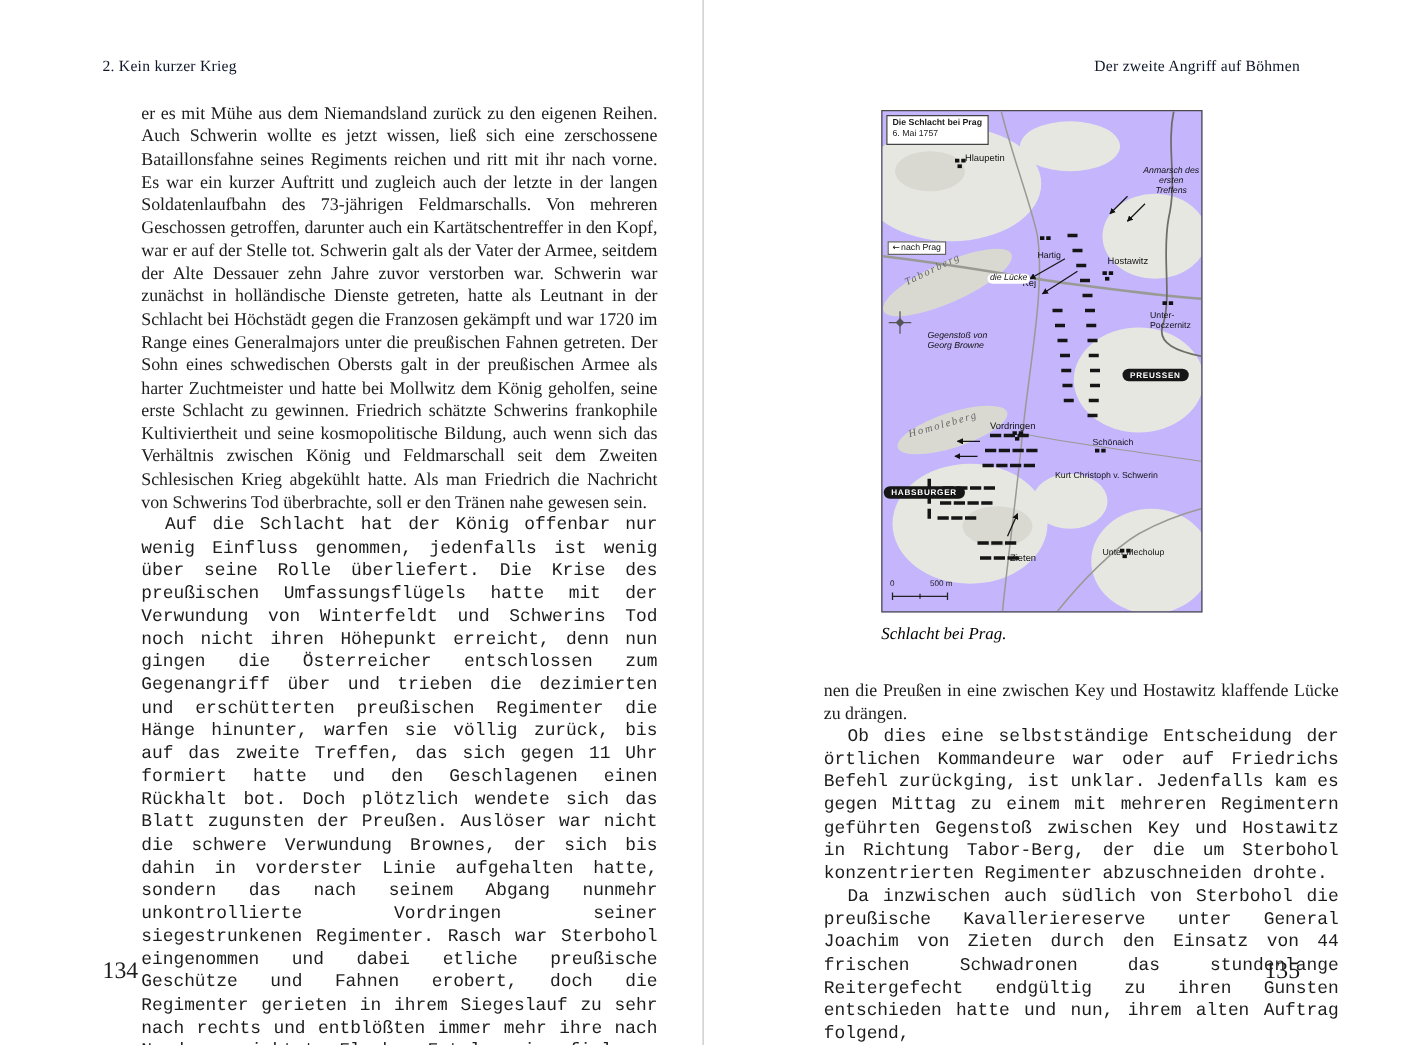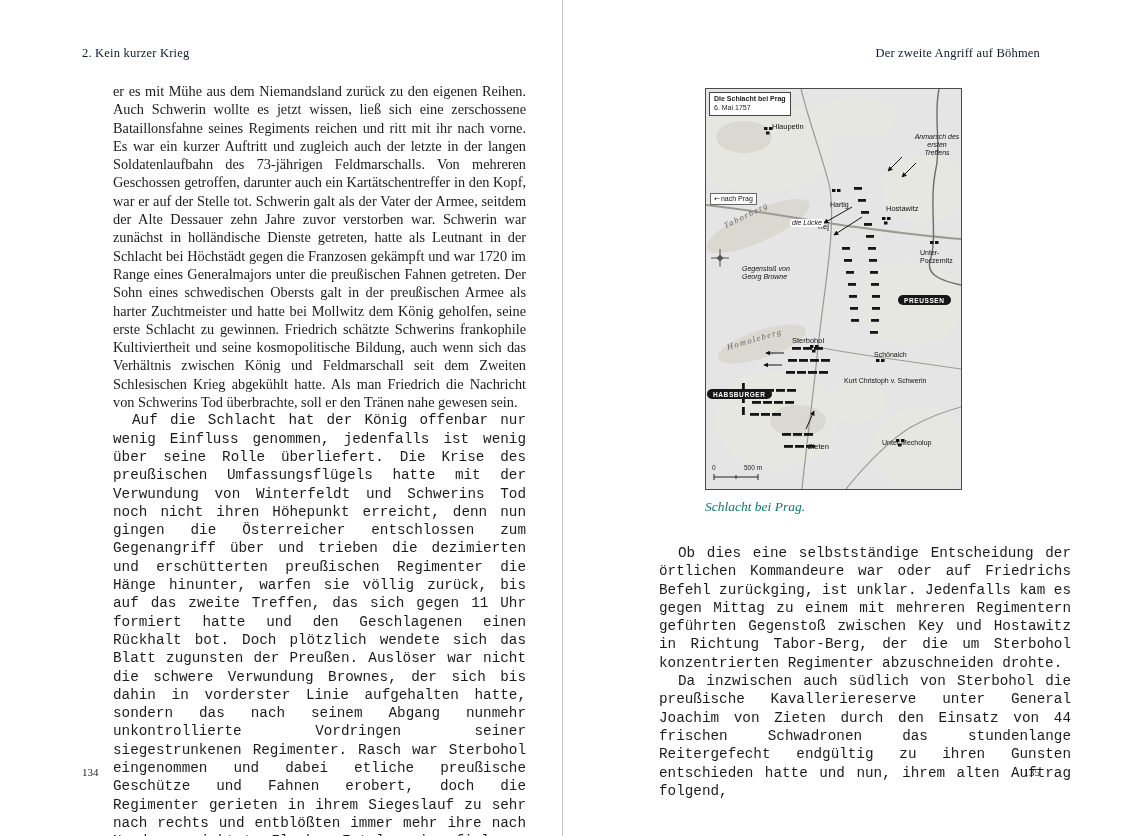--- a/index.html
+++ b/index.html
@@ -16,29 +16,29 @@
   .running-header{position:absolute;top:46px;font-size:12.5px;letter-spacing:.2px;color:#0f172a;}
   .running-header.hl{left:82px;}
   .running-header.hr{right:81px;}
 
   .body-text{position:absolute;margin-left:31px;}
   .body-text.bl{left:82px;top:82px;width:413px;}
   .body-text.br{left:65px;top:544px;width:412px;}
   .body-text p{margin:0;font-size:14.3px;line-height:18.3px;text-align:justify;hyphens:auto;}
   .body-text p.indent{text-indent:19px;font-family:Liberation Mono, monospace;}
 
-  .page-number{position:absolute;top:766px;font-size:11px;}
+  .page-number{position:absolute;top:766px;font-size:19px;}
   .page-number.pl{left:82px;}
   .page-number.pr{right:81px;}
 
   
   figure.map-figure{position:absolute;left:142px;top:88px;width:257px;margin:0;}
-  .map{position:relative;width:255px;height:400px;border:1px solid #4a4a4a;background:#e5e5e5;overflow:hidden;}
+  .map{position:relative;width:255px;height:400px;border:1px solid #4a4a4a;background:#c4b5fd;overflow:hidden;}
   .map svg{position:absolute;left:0;top:0;}
-  figcaption{margin-top:9px;font-style:italic;font-size:13.5px;color:#0f766e;font-family:Liberation Serif, serif;}
+  figcaption{margin-top:9px;font-style:italic;font-size:13.5px;color:#000000;font-family:Liberation Serif, serif;}
 
   .map-label{position:absolute;font-family:"Liberation Sans", sans-serif;font-size:7.5px;line-height:1.15;color:#111;white-space:nowrap;z-index:3;}
   .map-label.wrap{white-space:normal;}
   .map-label.it{font-style:italic;}
   .map-label.sm{font-size:7px;}
   .map-label.terrain{font-family:"Liberation Serif", serif;font-style:italic;font-size:8.5px;letter-spacing:1.5px;color:#666;}
   .badge{position:absolute;background:#161616;color:#fff;font-family:"Liberation Sans", sans-serif;
          font-size:6.5px;font-weight:bold;letter-spacing:.6px;padding:1.5px 6px;border-radius:8px;z-index:3;white-space:nowrap;}
   .map-title-box{position:absolute;left:3px;top:3px;background:#fff;border:1px solid #444;
          padding:2px 4px;font-family:"Liberation Sans", sans-serif;font-size:7px;line-height:1.25;z-index:4;}
@@ -208,30 +208,31 @@
       <span class="map-label" style="left:112px;top:90px;margin-top:44px;">Kej</span>
       <span class="map-label sm boxed" style="left:4px;top:104px;"><span class="arrow-glyph">←</span><span>nach Prag</span></span>
       <span class="map-label terrain" style="left:16px;top:122px;transform:rotate(-26deg);">Taborberg</span>
       <span class="map-label sm" style="left:124px;top:112px;">Hartig</span>
       <span class="map-label it sm pill" style="left:84px;top:130px;">die Lücke</span>
       <span class="map-label" style="left:180px;top:116px;">Hostawitz</span>
       <span class="map-label wrap sm" style="left:214px;top:160px;width:36px;">Unter-Poczernitz</span>
       <span class="map-label wrap it sm" style="left:36px;top:176px;width:64px;">Gegenstoß von Georg Browne</span>
       <span class="badge" style="left:192px;top:206px;">PREUSSEN</span>
       <span class="map-label terrain" style="left:20px;top:246px;transform:rotate(-16deg);">Homoleberg</span>
-      <span class="map-label" style="left:86px;top:248px;">Sterbohol</span>
+      <span class="map-label" style="left:86px;top:248px;">Vordringen</span>
       <span class="map-label sm" style="left:168px;top:262px;">Schönaich</span>
       <span class="map-label sm" style="left:138px;top:288px;">Kurt Christoph v. Schwerin</span>
       <span class="badge" style="left:1px;top:300px;">HABSBURGER</span>
       <span class="map-label" style="left:102px;top:354px;">Zieten</span>
       <span class="map-label sm" style="left:176px;top:350px;">Unter Mecholup</span>
       <span class="scale-label" style="left:6px;top:375px;">0</span>
       <span class="scale-label" style="left:38px;top:375px;">500 m</span>
     </div>
     <figcaption>Schlacht bei Prag.</figcaption>
   </figure>
 
   <div class="body-text br">
+    <p>nen die Preußen in eine zwischen Key und Hostawitz klaffende Lücke zu drängen.</p>
     <p class="indent">Ob dies eine selbstständige Entscheidung der örtlichen Kommandeure war oder auf Friedrichs Befehl zurückging, ist unklar. Jedenfalls kam es gegen Mittag zu einem mit mehreren Regimentern geführten Gegenstoß zwischen Key und Hostawitz in Richtung Tabor-Berg, der die um Sterbohol konzentrierten Regimenter abzuschneiden drohte.</p>
     <p class="indent">Da inzwischen auch südlich von Sterbohol die preußische Kavalleriereserve unter General Joachim von Zieten durch den Einsatz von 44 frischen Schwadronen das stundenlange Reitergefecht endgültig zu ihren Gunsten entschieden hatte und nun, ihrem alten Auftrag folgend,</p>
   </div>
   <div class="page-number pr">135</div>
 </div>
 
 </body></html>

